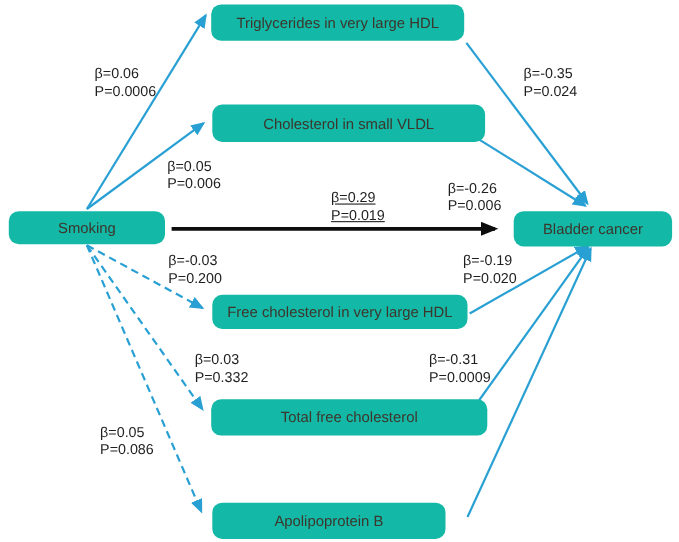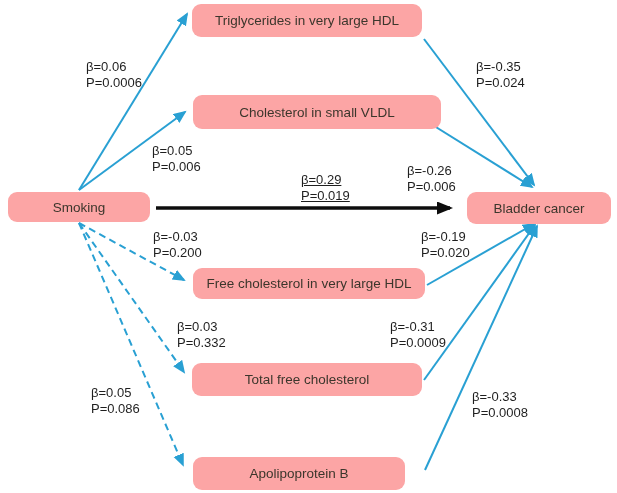--- a/index.html
+++ b/index.html
@@ -17,21 +17,21 @@
   }
   .arrow-layer {
     position: absolute;
     left: 0;
     top: 0;
     width: 617px;
     height: 493px;
   }
   .node {
     position: absolute;
-    background: #fca5a5;
+    background: #14b8a6;
     border-radius: 9px;
     display: flex;
     align-items: center;
     justify-content: center;
     color: #3c362c;
     font-size: 13.5px;
     text-align: center;
     box-sizing: border-box;
   }
   .stat {
@@ -73,21 +73,21 @@
     <line class="blue-line" x1="425" y1="470" x2="537" y2="226" marker-end="url(#head-blue)"></line>
 
     <line class="black-line" x1="156" y1="208" x2="450" y2="208" marker-end="url(#head-black)"></line>
   </svg>
 
   <div class="node" style="left:8px; top:192px; width:142px; height:30px;">Smoking</div>
   <div class="node" style="left:467px; top:192px; width:144px; height:32px;">Bladder cancer</div>
   <div class="node" style="left:192px; top:4px; width:230px; height:33px;">Triglycerides in very large HDL</div>
   <div class="node" style="left:193px; top:95px; width:248px; height:34px;">Cholesterol in small VLDL</div>
   <div class="node" style="left:193px; top:268px; width:232px; height:31px;">Free cholesterol in very large HDL</div>
-  <div class="node" style="left:192px; top:363px; width:230px; height:33px;">Total free cholesterol</div>
+  <div class="node" style="left:192px; top:363px; width:251px; height:33px;">Total free cholesterol</div>
   <div class="node" style="left:193px; top:457px; width:212px; height:33px;">Apolipoprotein B</div>
 
   <div class="stat" style="left:86px; top:59px;">
     <div>β=0.06</div>
     <div>P=0.0006</div>
   </div>
   <div class="stat" style="left:152px; top:143px;">
     <div>β=0.05</div>
     <div>P=0.006</div>
   </div>
@@ -113,23 +113,19 @@
     <div>P=0.006</div>
   </div>
   <div class="stat" style="left:421px; top:229px;">
     <div>β=-0.19</div>
     <div>P=0.020</div>
   </div>
   <div class="stat" style="left:390px; top:319px;">
     <div>β=-0.31</div>
     <div>P=0.0009</div>
   </div>
-  <div class="stat" style="left:472px; top:389px;">
-    <div>β=-0.33</div>
-    <div>P=0.0008</div>
-  </div>
 
   <div class="stat" style="left:301px; top:172px;text-decoration:underline;">
     <div>β=0.29</div>
     <div>P=0.019</div>
   </div>
 
 </div>
 
 </body></html>

